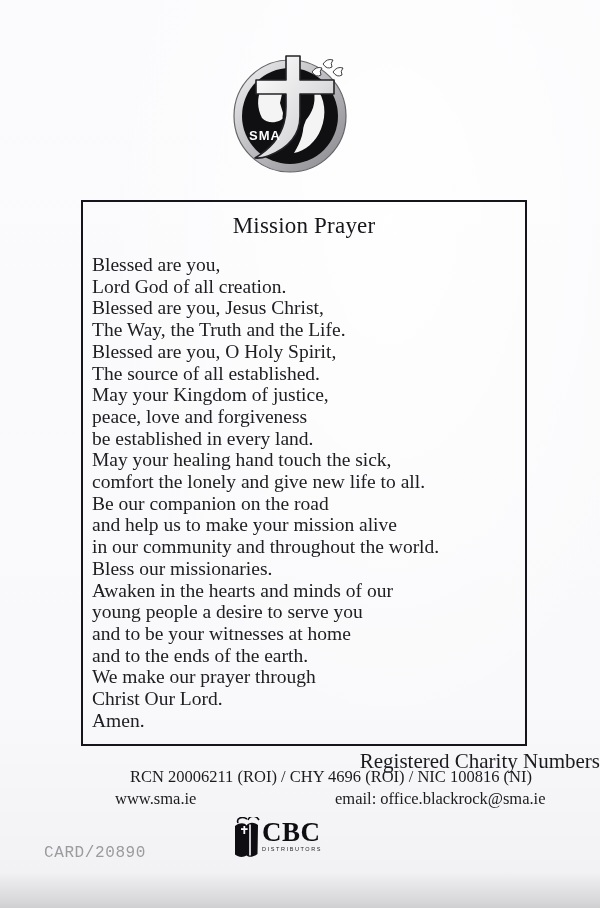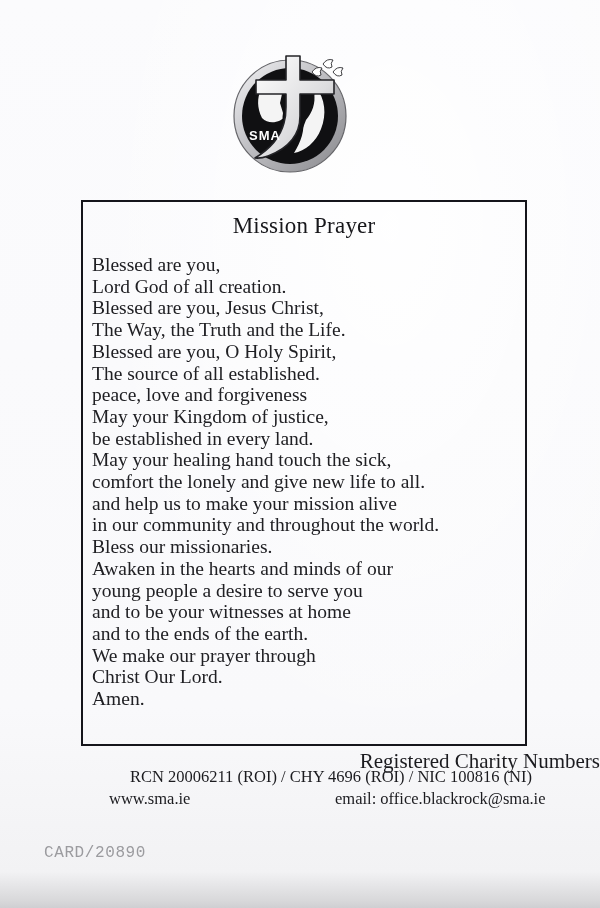--- a/index.html
+++ b/index.html
@@ -36,21 +36,21 @@
   
   .charity-heading {
     position:absolute; left:0; top:749px; width:600px;
     text-align:right; font-size:21px; color:#1b1b1f;
   }
   .charity-numbers {
     position:absolute; left:0; top:767px; width:532px;
     text-align:right; font-size:16.5px; color:#1b1b1f;
   }
   .contact-row { position:absolute; left:0; top:789px; width:600px; height:20px; font-size:16.5px; color:#1b1b1f; }
-  .website { position:absolute; left:109px;text-align:right; }
+  .website { position:absolute; left:115px;text-align:right; }
   .email   { position:absolute; left:290px;margin-left:45px; }
 
   
   .cbc { position:absolute; left:233px; top:817px; display:flex; align-items:flex-start; }
   .cbc-book { width:27px; height:42px; margin-right:2px; }
   .cbc-text { display:flex; flex-direction:column; padding-top:3px; }
   .cbc-name {
     font-size:27px; line-height:24px; font-weight:bold;
     letter-spacing:.5px; color:#0e0e12;
   }
@@ -107,41 +107,60 @@
 
   <div class="prayer-box">
     <div class="prayer-title">Mission Prayer</div>
     <div class="prayer-lines">
         <div>Blessed are you,</div>
         <div>Lord God of all creation.</div>
         <div>Blessed are you, Jesus Christ,</div>
         <div>The Way, the Truth and the Life.</div>
         <div>Blessed are you, O Holy Spirit,</div>
         <div>The source of all established.</div>
+        <div>May your Kingdom of justice,</div>
         <div>peace, love and forgiveness</div>
-        <div>May your Kingdom of justice,</div>
         <div>be established in every land.</div>
         <div>May your healing hand touch the sick,</div>
         <div>comfort the lonely and give new life to all.</div>
+        <div>Be our companion on the road</div>
         <div>and help us to make your mission alive</div>
         <div>in our community and throughout the world.</div>
         <div>Bless our missionaries.</div>
         <div>Awaken in the hearts and minds of our</div>
         <div>young people a desire to serve you</div>
         <div>and to be your witnesses at home</div>
         <div>and to the ends of the earth.</div>
         <div>We make our prayer through</div>
         <div>Christ Our Lord.</div>
         <div>Amen.</div>
       </div>
   </div>
 
   <div class="charity-heading">Registered Charity Numbers</div>
   <div class="charity-numbers">RCN 20006211 (ROI) / CHY 4696 (ROI) / NIC 100816 (NI)</div>
   <div class="contact-row">
     <span class="website">www.sma.ie</span>
     <span class="email">email: office.blackrock@sma.ie</span>
   </div>
 
+  <div class="cbc">
+    <svg class="cbc-book" viewBox="0 0 27 42" aria-hidden="true">
+
+      <path d="M5,6 C3,1 9,-1 14,2" fill="none" stroke="#0e0e12" stroke-width="1.6"></path>
+      <path d="M15,3 C17,-2 23,-2 26,3" fill="none" stroke="#0e0e12" stroke-width="1.6"></path>
+
+      <path d="M2,9 C7,5 12,6 13.5,8.5 C16,5 21,5 25,8 L24.5,37 C20,40.5 16,40.5 13.5,38.5 C10.5,40.5 5.5,40.5 2,37.5 Z" fill="#0e0e12"></path>
+
+      <rect x="16.2" y="7.5" width="1.6" height="31" fill="#f9f9fb"></rect>
+
+      <rect x="10.4" y="9" width="1.8" height="8" fill="#f9f9fb"></rect>
+      <rect x="8" y="11.2" width="6.6" height="1.8" fill="#f9f9fb"></rect>
+    </svg>
+    <div class="cbc-text">
+      <span class="cbc-name">CBC</span>
+      <span class="cbc-sub">DISTRIBUTORS</span>
+    </div>
+  </div>
 
   <div class="card-code">CARD/20890</div>
 
 </div>
 
 </body></html>

